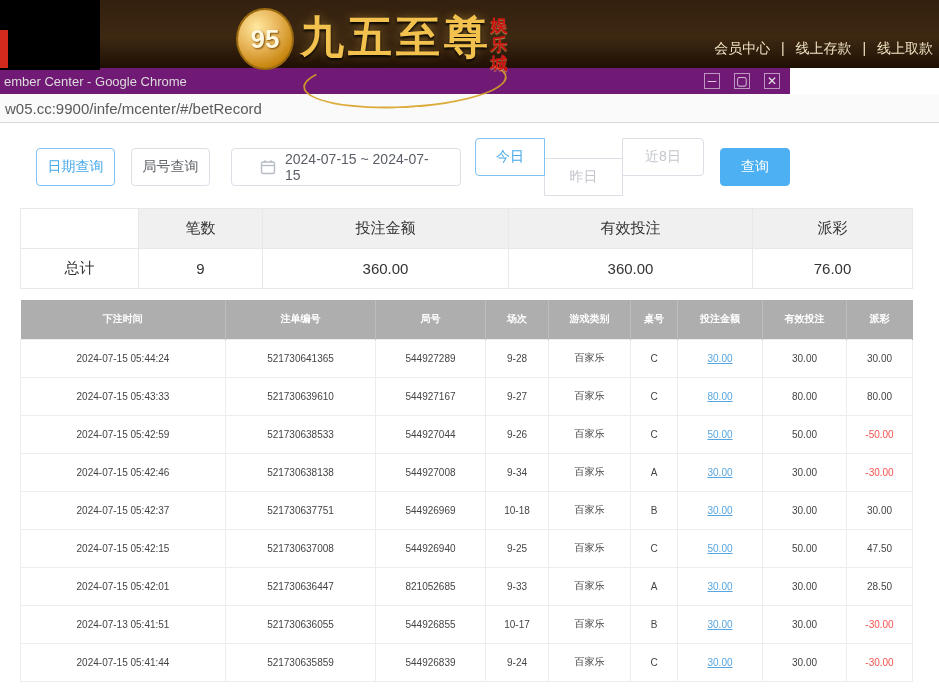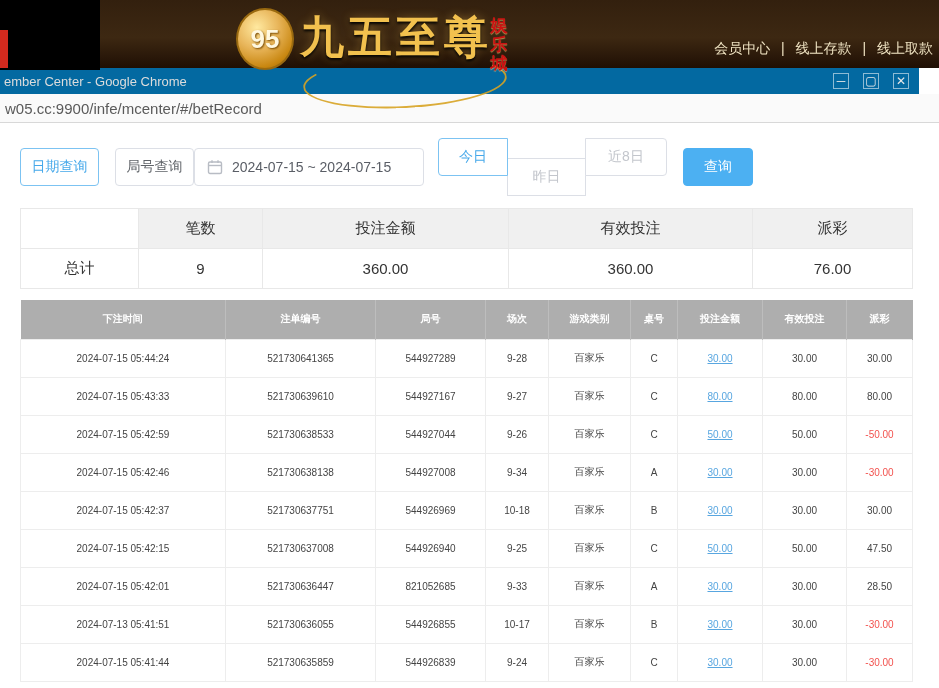--- a/index.html
+++ b/index.html
@@ -26,40 +26,40 @@
   .gold-swoosh { position: absolute; left: 303px; top: 56px; width: 204px; height: 52px;
                  border: 2px solid rgba(216,164,36,.9); border-radius: 50%;
                  border-top-color: transparent; transform: rotate(-3deg); }
   .banner-nav { position: absolute; right: 6px; top: 40px; z-index: 3; font-size: 14px; color: #efe3c2; pointer-events: auto; }
   .banner-nav .sep { margin: 0 7px; color: #efe3c2; }
   .banner-nav .navlink { cursor: pointer; }
 
   .black-corner { position: absolute; left: 0; top: 0; width: 100px; height: 70px; background: #000; z-index: 4; }
   .red-stripe { position: absolute; left: 0; top: 30px; width: 8px; height: 38px; background: #d42a1e; z-index: 4; }
 
-  .titlebar { position: absolute; left: 0; top: 68px; width: 919px; height: 26px; background: #0369a1; z-index: 2;
+  .titlebar { position: absolute; left: 0; top: 68px; width: 790px; height: 26px; background: #701a75; z-index: 2;
               display: flex; align-items: center; gap: 44px; }
   .titlebar-text { color: #dcdcdc; font-size: 13px; padding-left: 4px; flex: 1; white-space: nowrap; }
   .win-controls { display: flex; align-items: center; gap: 14px; padding-right: 10px; }
   .win-btn { color: #e8e8e8; font-size: 12px; width: 16px; height: 16px; display: flex; align-items: center;
              justify-content: center; cursor: pointer; border: 1px solid rgba(255,255,255,.55); }
 
   .urlbar { position: absolute; left: 0; top: 94px; width: 939px; height: 29px; background: #fafafa; z-index: 2;
             border-bottom: 1px solid #d8d8d8; display: flex; align-items: center; }
   .url-text { font-size: 15px; color: #5a5a5a; padding-left: 5px; white-space: nowrap; }
 
   
   .content { position: relative; }
 
   .filter-row { display: flex; align-items: center; margin: 25px 0 0 20px; height: 38px; }
   .btn { height: 38px; border-radius: 4px; background: #fff; font-size: 14px; font-family: inherit; cursor: pointer; }
-  .btn-date-query { width: 79px; border: 1px solid #7cc3f2; color: #45a8ea; }
+  .btn-date-query { width: 79px; border: 1px solid #7cc3f2; color: #45a8ea; margin-left: 16px; }
   .btn-round-query { width: 79px; border: 1px solid #dcdfe6; color: #5f6368; margin-left: 16px; }
-  .date-input { width: 230px; height: 38px; border: 1px solid #dcdfe6; border-radius: 4px;
-                display: flex; align-items: center; padding: 0 12px; gap: 9px; color: #5a5e66; font-size: 14px;
+  .date-input { margin-left: 21px; width: 230px; height: 38px; border: 1px solid #dcdfe6; border-radius: 4px;
+                display: flex; align-items: center; padding: 0 28px; gap: 9px; color: #5a5e66; font-size: 14px;
                 background: #fff; cursor: pointer; }
   .cal-icon { width: 16px; height: 16px; flex: 0 0 auto; }
   .btn-group { display: flex; margin-left: 14px; }
   .btn-group .btn { border-radius: 0; }
   .g-today { width: 70px; border: 1px solid #7cc3f2; color: #45a8ea; border-radius: 4px 0 0 4px !important;
              position: relative; z-index: 1; background: #fff; }
   .g-yest { width: 79px; border: 1px solid #dcdfe6; color: #c3c6cc; margin-left: -1px; margin-top: 20px; }
   .g-last8 { width: 82px; border: 1px solid #dcdfe6; color: #c3c6cc; margin-left: -1px;
              border-radius: 0 4px 4px 0 !important; }
   .btn-search { width: 70px; margin-left: 16px; background: #4cb0f2; border: 1px solid #4cb0f2; color: #fff; }

